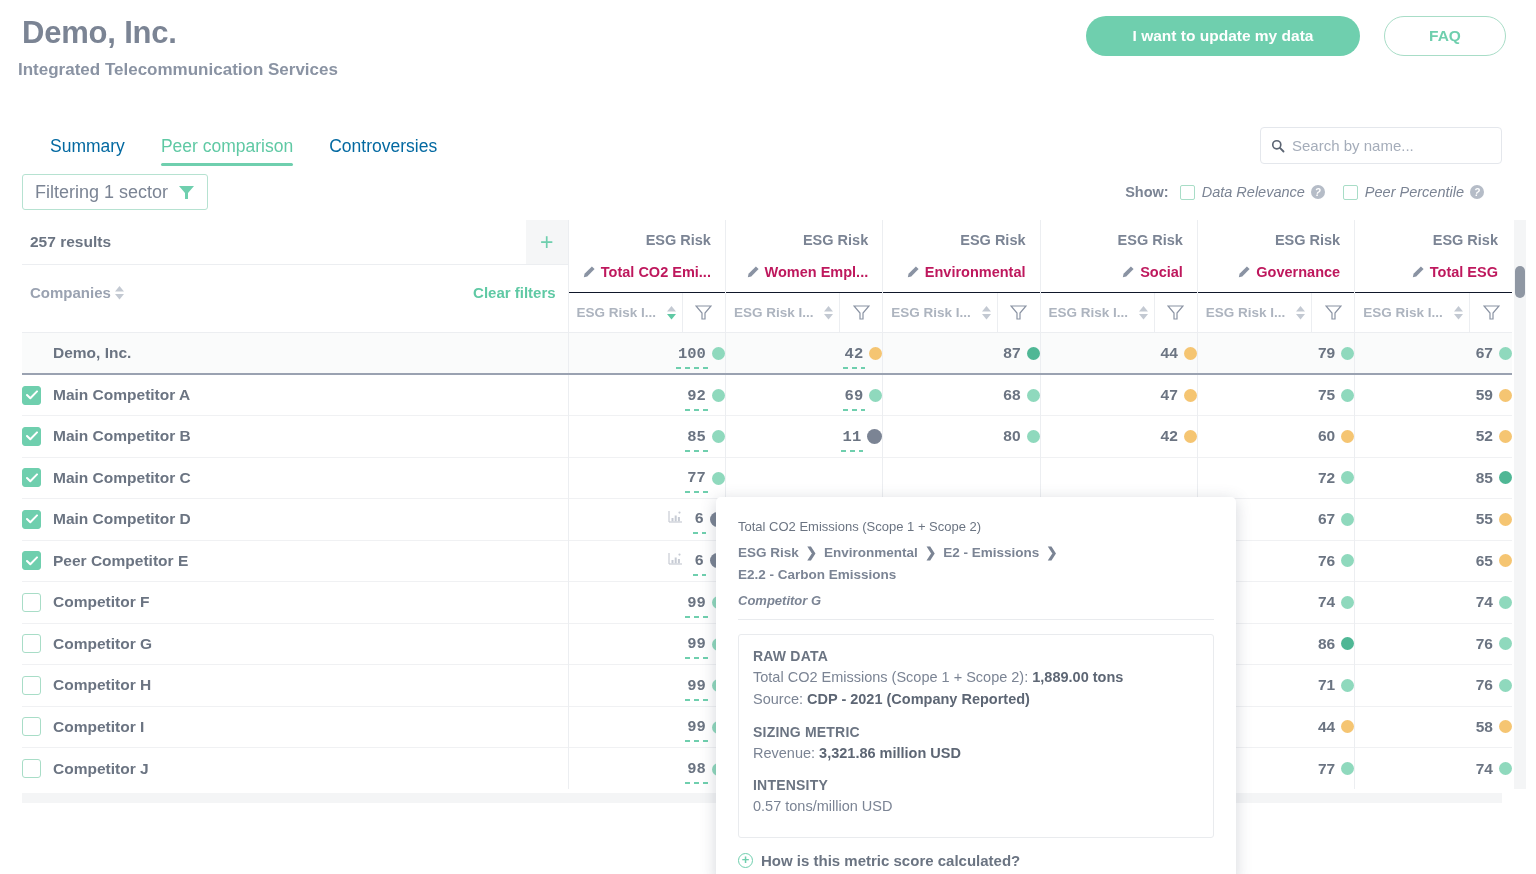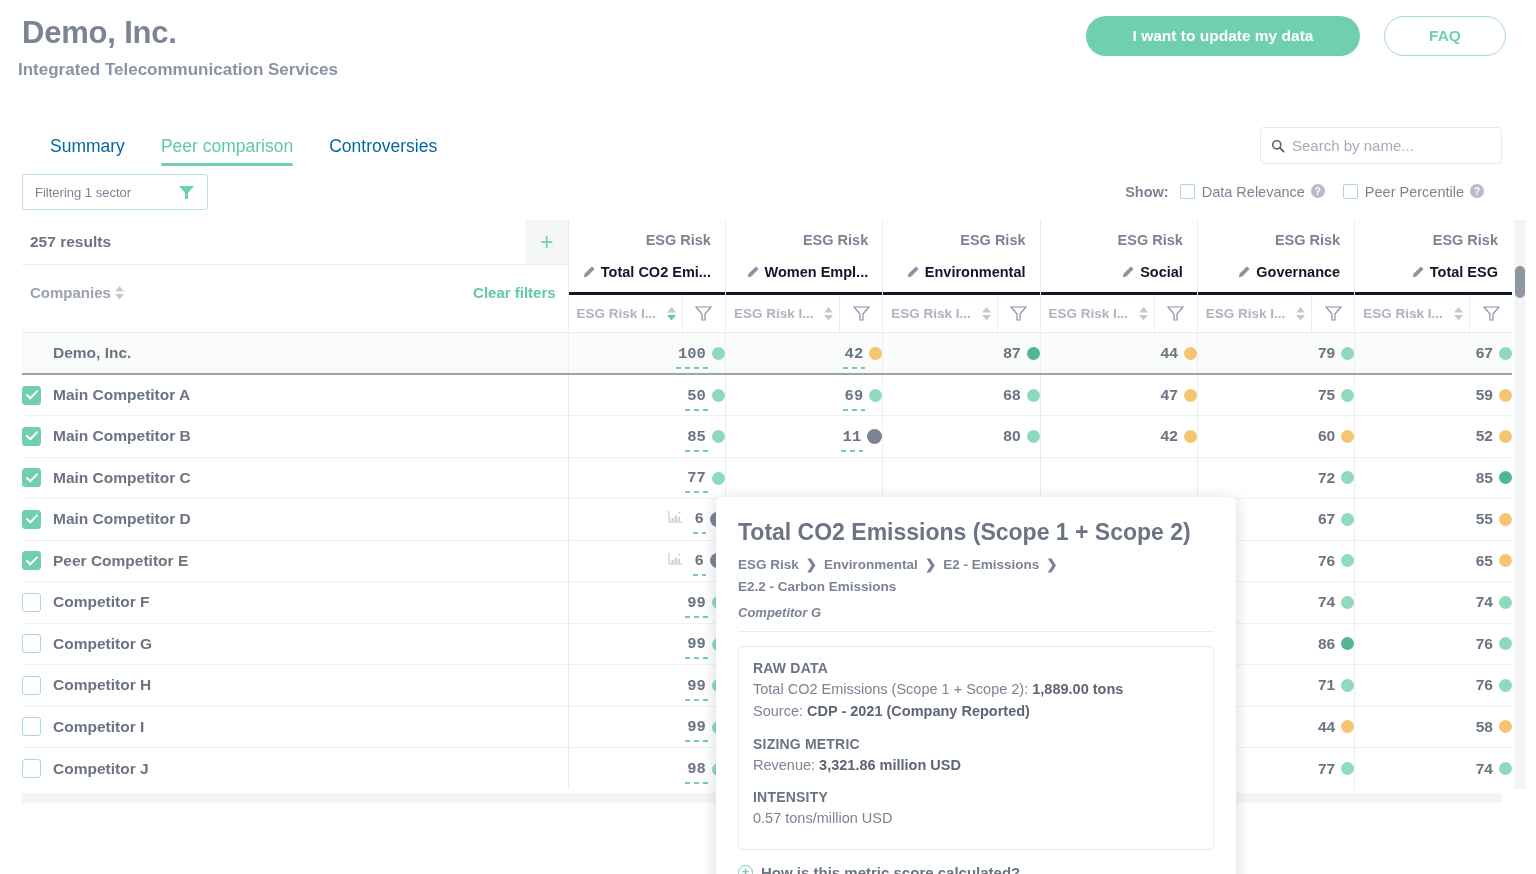--- a/index.html
+++ b/index.html
@@ -75,28 +75,28 @@
   .search-box input::placeholder { color: #a5adba; }
 
   
   .filter-bar {
     position: relative; padding: 8px 36px 0 22px; height: 54px;
   }
   .sector-filter {
     display: inline-flex; align-items: center; justify-content: space-between;
     border: 1px solid #b6e2d1; border-radius: 3px;
     height: 36px; width: 186px; padding: 0 12px;
-    font-size: 13px; color: #7b8494; cursor: pointer; background:#fff;
+    font-size: 18px; color: #7b8494; cursor: pointer; background:#fff;
   }
   .show-group {
     position: absolute; right: 34px; top: 18px;
     display: flex; align-items: center; font-size: 14.5px;
   }
   .show-label { font-weight: bold; color: #7b8494; margin-right: 11px; }
-  .cb-item { display: flex; align-items: flex-start; margin-right: 18px; }
+  .cb-item { display: flex; align-items: center; margin-right: 18px; font-style: italic; }
   .cb {
     width: 15px; height: 15px; border: 1.5px solid #a8ddc7;
     border-radius: 2px; background: #fff; margin-right: 7px; cursor: pointer;
     flex: none;
   }
   .cb-item span.lbl { color: #7b8494; margin-right: 6px; }
   .help-dot {
     width: 14px; height: 14px; border-radius: 50%;
     background: #b5bcc7; color: #fff; font-size: 10px;
     display: inline-flex; align-items: center; justify-content: center;
@@ -114,28 +114,28 @@
   
   .hdr-cell {
     border-left: 1px solid #eceef1;
     vertical-align: top; background: #fff;
   }
   .hdr-group {
     text-align: right; font-size: 14.5px; color: #7b8494;
     padding: 12px 14px 6px 8px; height: 44px;
   }
   .hdr-metric {
-    text-align: right; font-size: 14.5px; color: #0f172a;
+    text-align: right; font-size: 14.5px; color: #be185d;
     font-weight: bold; padding: 0 14px 12px 8px;
     white-space: nowrap; overflow: hidden;
   }
   .hdr-metric .pencil { margin-right: 5px; vertical-align: -2px; }
   .hdr-filter {
     display: flex; align-items: stretch; height: 40px;
-    border-top: 3px solid #0f172a;
+    border-top: 1px solid #0f172a;
   }
   .hdr-filter .fsel {
     flex: 1; display: flex; align-items: center; justify-content: space-between;
     font-size: 13.5px; color: #adb4bf; padding: 0 6px 0 8px;
     border-right: 1px solid #eceef1; overflow: hidden; white-space: nowrap;
     cursor: pointer;
   }
   .hdr-filter .ficon {
     width: 42px; display: flex; align-items: center; justify-content: center;
     cursor: pointer;
@@ -214,21 +214,21 @@
   }
 
   
   .tooltip {
     position: absolute; left: 716px; top: 497px; width: 520px;
     background: #ffffff; border-radius: 5px;
     box-shadow: 0 3px 16px rgba(60,70,90,.22);
     padding: 22px 22px 0 22px; z-index: 40;
   }
   .tt-title {
-    font-size: 23px; font-weight: bold; color: #6b7482; margin-bottom: 10px;
+    font-size: 13px; font-weight: normal; color: #6b7482; margin-bottom: 10px;
   }
   .tt-crumbs {
     display: flex; align-items: center; flex-wrap: wrap;
     font-size: 13.5px; color: #7b8494; font-weight: bold; gap: 7px;
   }
   .tt-crumbs .sep { color: #7b8494; font-weight: bold; }
   .tt-sub {
     font-size: 13px; font-style: italic; font-weight: bold;
     color: #7b8494; margin-top: 11px; padding-bottom: 11px;
     border-bottom: 1px solid #e9ebee;
@@ -535,21 +535,21 @@
               <div class="cc">
                 <span class="rowcb checked">
                   <svg width="12" height="10" viewBox="0 0 12 10">
                     <polyline points="1,5 4.3,8.3 11,1.4" fill="none" stroke="#fff" stroke-width="2" stroke-linecap="round" stroke-linejoin="round"></polyline>
                   </svg>
                 </span>
                 <span>Main Competitor A</span>
               </div>
             </td>
             <td class="cell-metric"><span class="val-wrap">
-                <span class="num-underline">50</span>
+                <span class="num-underline">92</span>
                 <span class="dot" style="background: rgb(143, 217, 189);"></span>
               </span></td>
             <td class="cell-metric"><span class="val-wrap">
                 <span class="num-underline">69</span>
                 <span class="dot" style="background: rgb(143, 217, 189);"></span>
               </span></td>
             <td class="cell-metric"><span class="val-wrap">
                 <span>68</span>
                 <span class="dot" style="background: rgb(143, 217, 189);"></span>
               </span></td>

